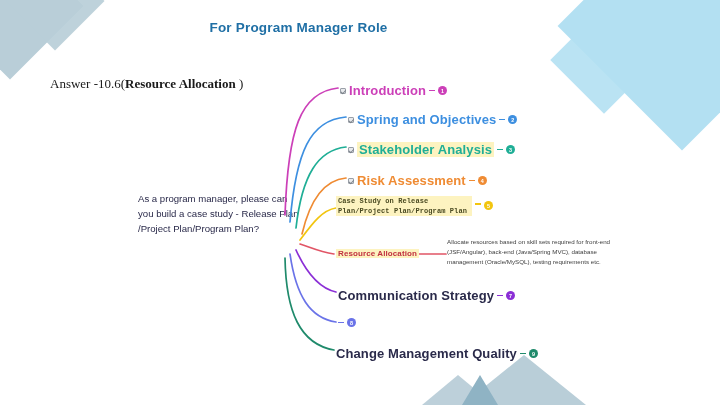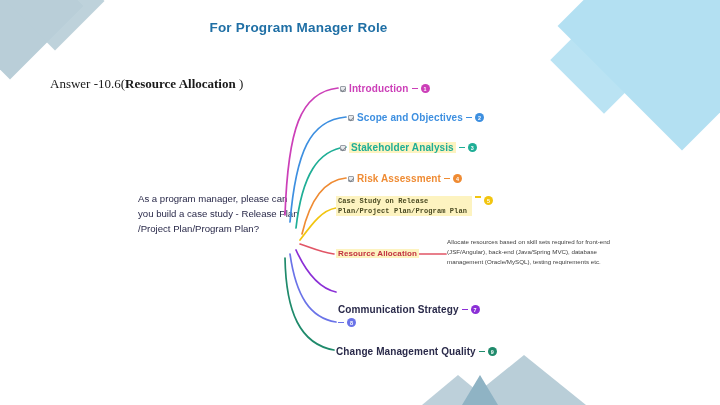--- a/index.html
+++ b/index.html
@@ -67,21 +67,21 @@
 
   
   #connectors { position:absolute; left:0; top:0; width:720px; height:405px; }
 
   
   .node {
     position:absolute; display:flex; align-items:center;
     white-space:nowrap; gap:3px;
   }
   .node .dash { display:inline-block; width:6px; height:1.6px; }
-  .node-label { font-size:10px; font-weight:bold; letter-spacing:.1px; }
+  .node-label { font-size:13px; font-weight:bold; letter-spacing:.1px; }
   .chk {
     display:inline-block; width:6px; height:6px;
     border:1px solid #9aa0a8; background:#e8eaed;
     position:relative; border-radius:1px; flex:none;
   }
   .chk::after {
     content:""; position:absolute; left:1px; top:0px;
     width:2px; height:3.6px; border:solid #7a8089;
     border-width:0 1px 1px 0; transform:rotate(42deg);
   }
@@ -141,50 +141,50 @@
 
 <div class="node" style="left:340px; top:83px;">
   <span class="chk"></span>
   <span class="node-label" style="color:#cc3fb8;">Introduction</span>
   <span class="dash" style="background:#cc3fb8;"></span>
   <span class="badge" style="background:#cc3fb8;">1</span>
 </div>
 
 <div class="node" style="left:348px; top:112px;">
   <span class="chk"></span>
-  <span class="node-label" style="color:#3d8fe0;">Scope and Objectives</span>
+  <span class="node-label" style="color:#3d8fe0;">Spring and Objectives</span>
   <span class="dash" style="background:#3d8fe0;"></span>
   <span class="badge" style="background:#3d8fe0;">2</span>
 </div>
 
-<div class="node" style="left:340px; top:142px;">
+<div class="node" style="left:348px; top:142px;">
   <span class="chk"></span>
   <span class="node-label hl" style="color:#1fae96;">Stakeholder Analysis</span>
   <span class="dash" style="background:#1fae96;"></span>
   <span class="badge" style="background:#1fae96;">3</span>
 </div>
 
 <div class="node" style="left:348px; top:173px;">
   <span class="chk"></span>
   <span class="node-label" style="color:#ef8b33;">Risk Assessment</span>
   <span class="dash" style="background:#ef8b33;"></span>
   <span class="badge" style="background:#ef8b33;">4</span>
 </div>
 
-<div class="node" style="left:336px; top:196px; align-items:flex-start;">
+<div class="node" style="left:336px; top:196px; align-items:center;">
   <span class="node-label mono hl" style="color:#4a4a22;">Case Study on Release Plan/Project Plan/Program Plan</span>
   <span class="dash" style="background:#f2c50f; margin-bottom:4px;"></span>
   <span class="badge" style="background:#f2c50f; margin-bottom:1px;">5</span>
 </div>
 
 <div class="node" style="left:336px; top:249px;">
   <span class="node-label hl" style="color:#c0303f; font-size:8px;">Resource Allocation</span>
 </div>
 
-<div class="node" style="left:338px; top:304px;">
+<div class="node" style="left:338px; top:288px;">
   <span class="node-label" style="color:#2a2a4a;">Communication Strategy</span>
   <span class="dash" style="background:#8b2fd6;"></span>
   <span class="badge" style="background:#8b2fd6;">7</span>
 </div>
 
 <div class="node" style="left:338px; top:318px;">
   <span class="dash" style="background:#6a73e8;"></span>
   <span class="badge" style="background:#6a73e8;">8</span>
 </div>
 

